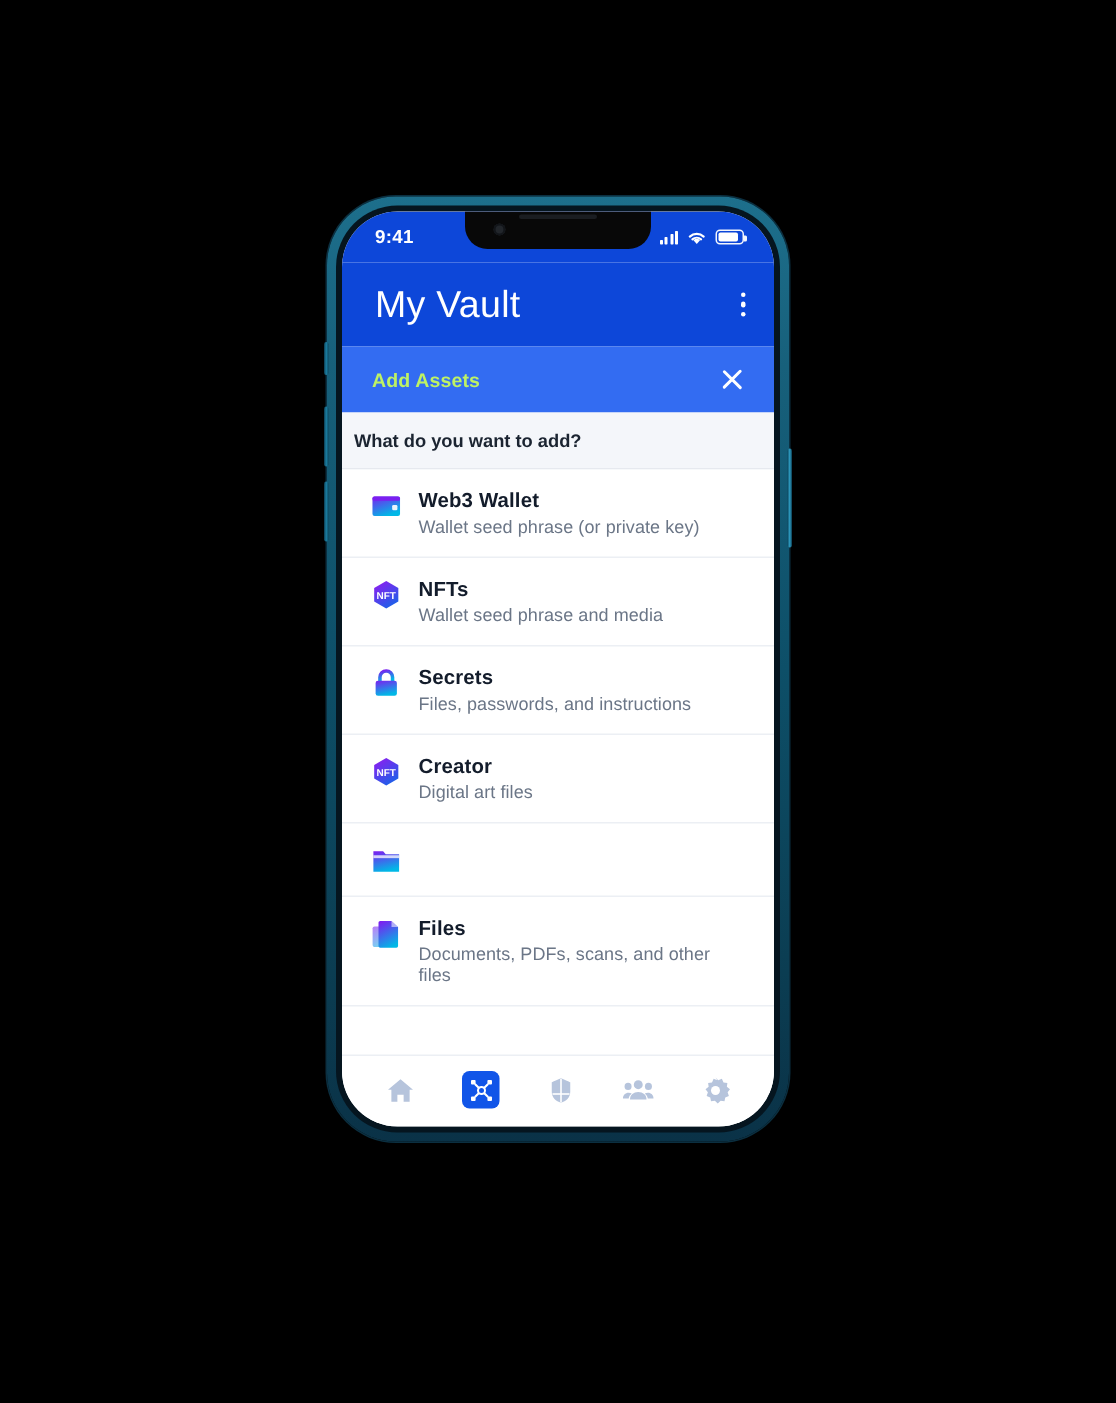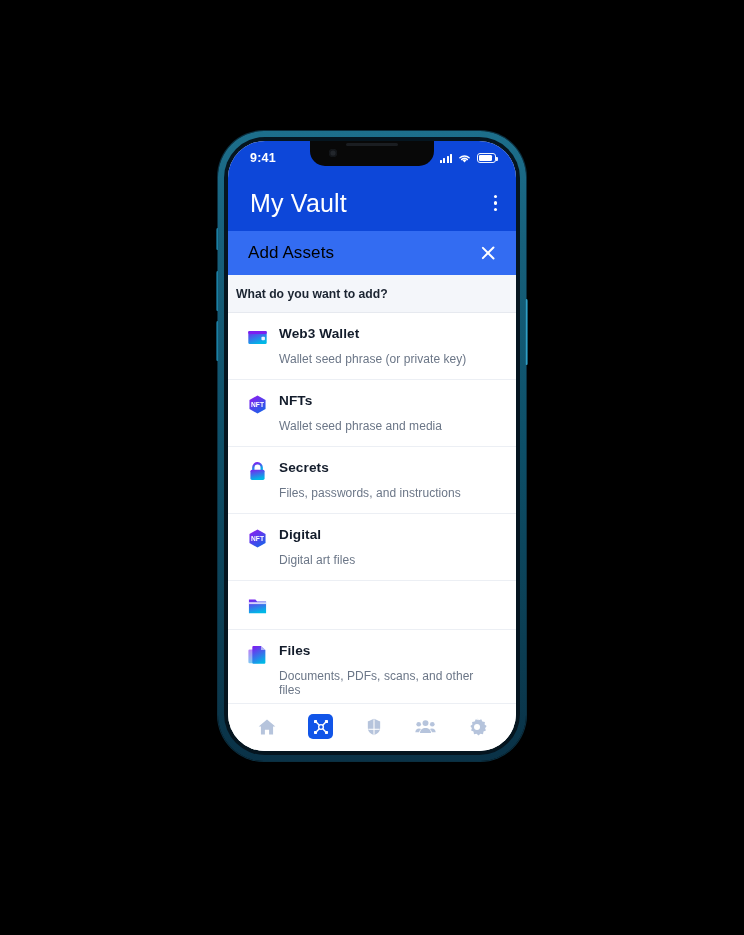--- a/index.html
+++ b/index.html
@@ -96,21 +96,21 @@
   .appbar-title { color:#fff; font-size:25px; font-weight:400; letter-spacing:.2px; }
   .kebab { display:flex; flex-direction:column; gap:3.2px; padding:6px 4px; cursor:pointer; }
   .kebab i { width:3.4px; height:3.4px; border-radius:50%; background:#fff; display:block; }
 
   
   .subheader {
     background:#336cf2; height:44px; flex:0 0 auto;
     display:flex; align-items:center; justify-content:space-between;
     padding:0 18px 0 20px;
   }
-  .subheader-title { color:#000000; font-size:17px; font-weight:400; letter-spacing:.1px; }
+  .subheader-title { color:#bef264; font-size:13px; font-weight:700; letter-spacing:.1px; }
   .close-icon { width:20px; height:20px; position:relative; cursor:pointer; }
   .close-icon::before, .close-icon::after {
     content:""; position:absolute; left:50%; top:50%;
     width:16.5px; height:2.1px; background:#fff; border-radius:1px;
     transform-origin:center;
   }
   .close-icon::before { transform:translate(-50%,-50%) rotate(45deg); }
   .close-icon::after  { transform:translate(-50%,-50%) rotate(-45deg); }
 
   
@@ -124,21 +124,21 @@
   
   .list { flex:1 1 auto; background:#fff; overflow:hidden; }
   .row {
     display:flex; align-items:flex-start; gap:11px;
     padding:13px 20px 13px 19px;
     border-bottom:1px solid #eceff4;
     cursor:pointer;
   }
   .row-icon { width:21px; height:21px; flex:0 0 auto; margin-top:1px; }
   .row-icon svg { display:block; width:21px; height:21px; }
-  .row-text { display:flex; flex-direction:column; gap:11px; }
+  .row-text { display:flex; flex-direction:column; gap:3px; }
   .row-title { font-size:13.6px; font-weight:700; color:#131c2b; letter-spacing:.1px; }
   .row-sub { font-size:12px; color:#6b7687; letter-spacing:.05px; }
 
   
   .bottomnav {
     height:48px; flex:0 0 auto; background:#fff;
     border-top:1px solid #eceff4;
     display:flex; align-items:center; justify-content:space-around;
     padding:0 14px 2px;
   }
@@ -273,21 +273,21 @@
                     <linearGradient id="g4" x1="0.2" y1="0" x2="0.8" y2="1">
                   <stop offset="0" stop-color="#8b1ff0"></stop>
                       <stop offset="1" stop-color="#1565e8"></stop>
                 </linearGradient>
                   </defs>
                 <path d="M12 1.6 L21.2 6.8 L21.2 17.2 L12 22.4 L2.8 17.2 L2.8 6.8 Z" fill="url(#g4)"></path>
                 <text x="12" y="15" font-family="Liberation Sans, sans-serif" font-size="7.6" font-weight="700" fill="#ffffff" text-anchor="middle">NFT</text>
               </svg>
             </div>
             <div class="row-text">
-              <div class="row-title">Digital</div>
+              <div class="row-title">Creator</div>
               <div class="row-sub">Digital art files</div>
             </div>
           </div>
 
           <div class="row">
             <div class="row-icon">
               <svg viewBox="0 0 24 24">
                 <defs>
                     <linearGradient id="g5" x1="0.1" y1="0" x2="0.4" y2="1">
                   <stop offset="0" stop-color="#7b1ff0"></stop>

